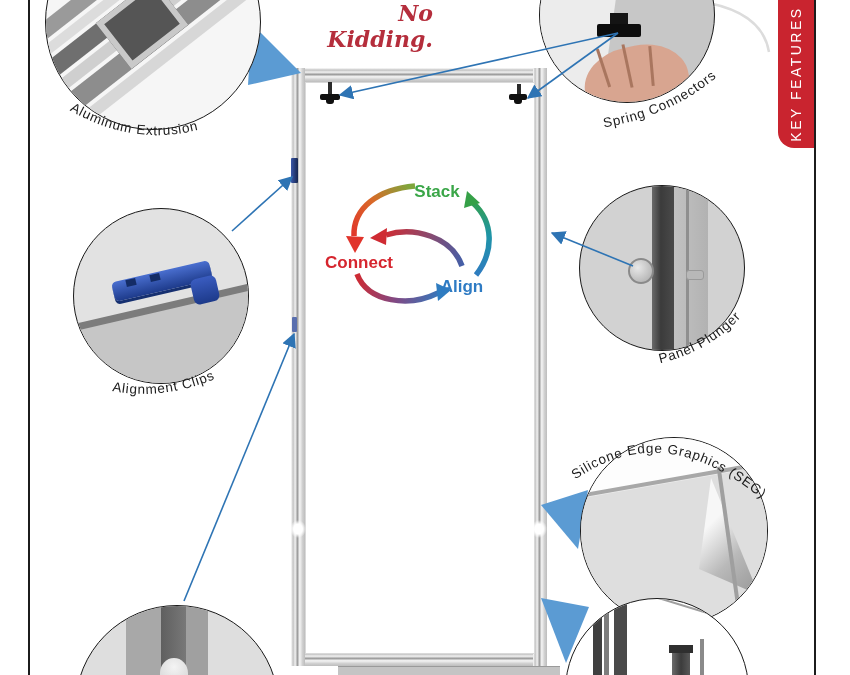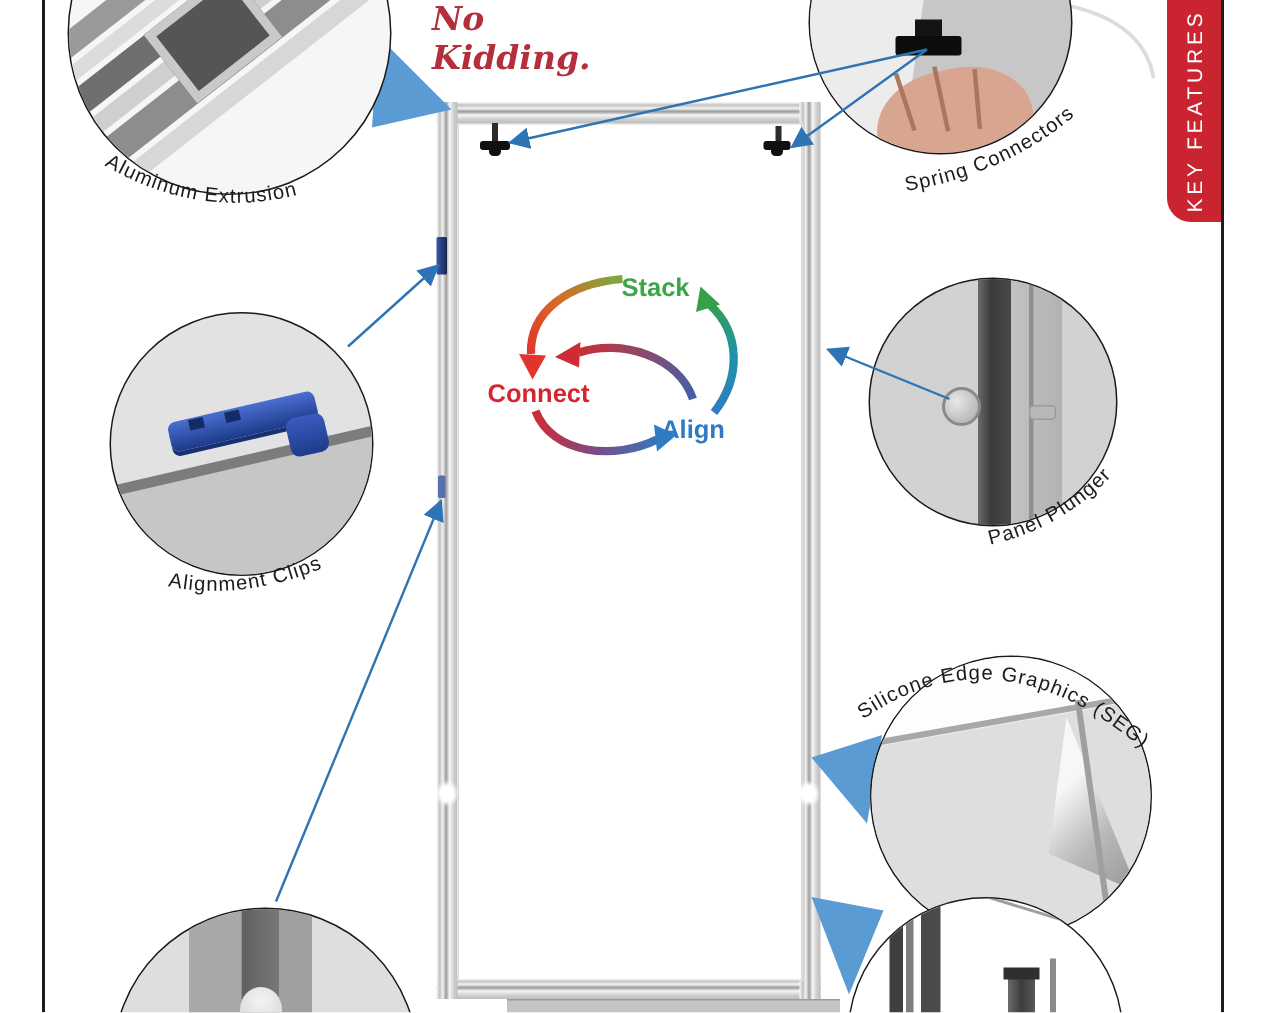--- a/index.html
+++ b/index.html
@@ -11,21 +11,21 @@
   .pborder{position:absolute;top:0;bottom:0;width:2px;background:#1c1c1c;}
 
   
   .keytab{position:absolute;left:778px;top:0;width:36px;height:148px;background:#c9242f;
           border-radius:0 0 0 16px;}
   .keytab span{position:absolute;left:50%;top:50%;transform:translate(-50%,-50%) rotate(-90deg);
           white-space:nowrap;color:#fff;font-size:14px;letter-spacing:2.5px;}
 
   
   .script{color:#b52e3c;font-family:"DejaVu Serif",serif;font-style:italic;font-weight:bold;}
-  .tagline-top{position:absolute;left:288px;top:0px;width:145px;text-align:left;font-size:22px;}
+  .tagline-top{position:absolute;left:288px;top:0px;width:145px;text-align:right;font-size:22px;}
   .tagline-bottom{position:absolute;left:318px;top:582px;width:138px;text-align:center;
           font-size:20px;line-height:23px;}
 
   
   .rail{position:absolute;}
   .rail-v{width:14px;background:linear-gradient(90deg,#fdfdfd 0,#c2c2c2 15%,#f2f2f2 30%,#9c9c9c 46%,#f5f5f5 62%,#d0d0d0 82%,#bdbdbd 100%);}
   .rail-h{height:14px;background:linear-gradient(180deg,#fdfdfd 0,#c2c2c2 15%,#f2f2f2 30%,#9c9c9c 46%,#f5f5f5 62%,#d0d0d0 82%,#bdbdbd 100%);}
   .frame-inner{position:absolute;left:305px;top:82px;width:228px;height:570px;background:#fff;
           border:1px solid #d9d9d9;}
   .frame-base{position:absolute;left:338px;top:666px;width:222px;height:9px;background:#c4c4c4;border-top:1px solid #9a9a9a;}

